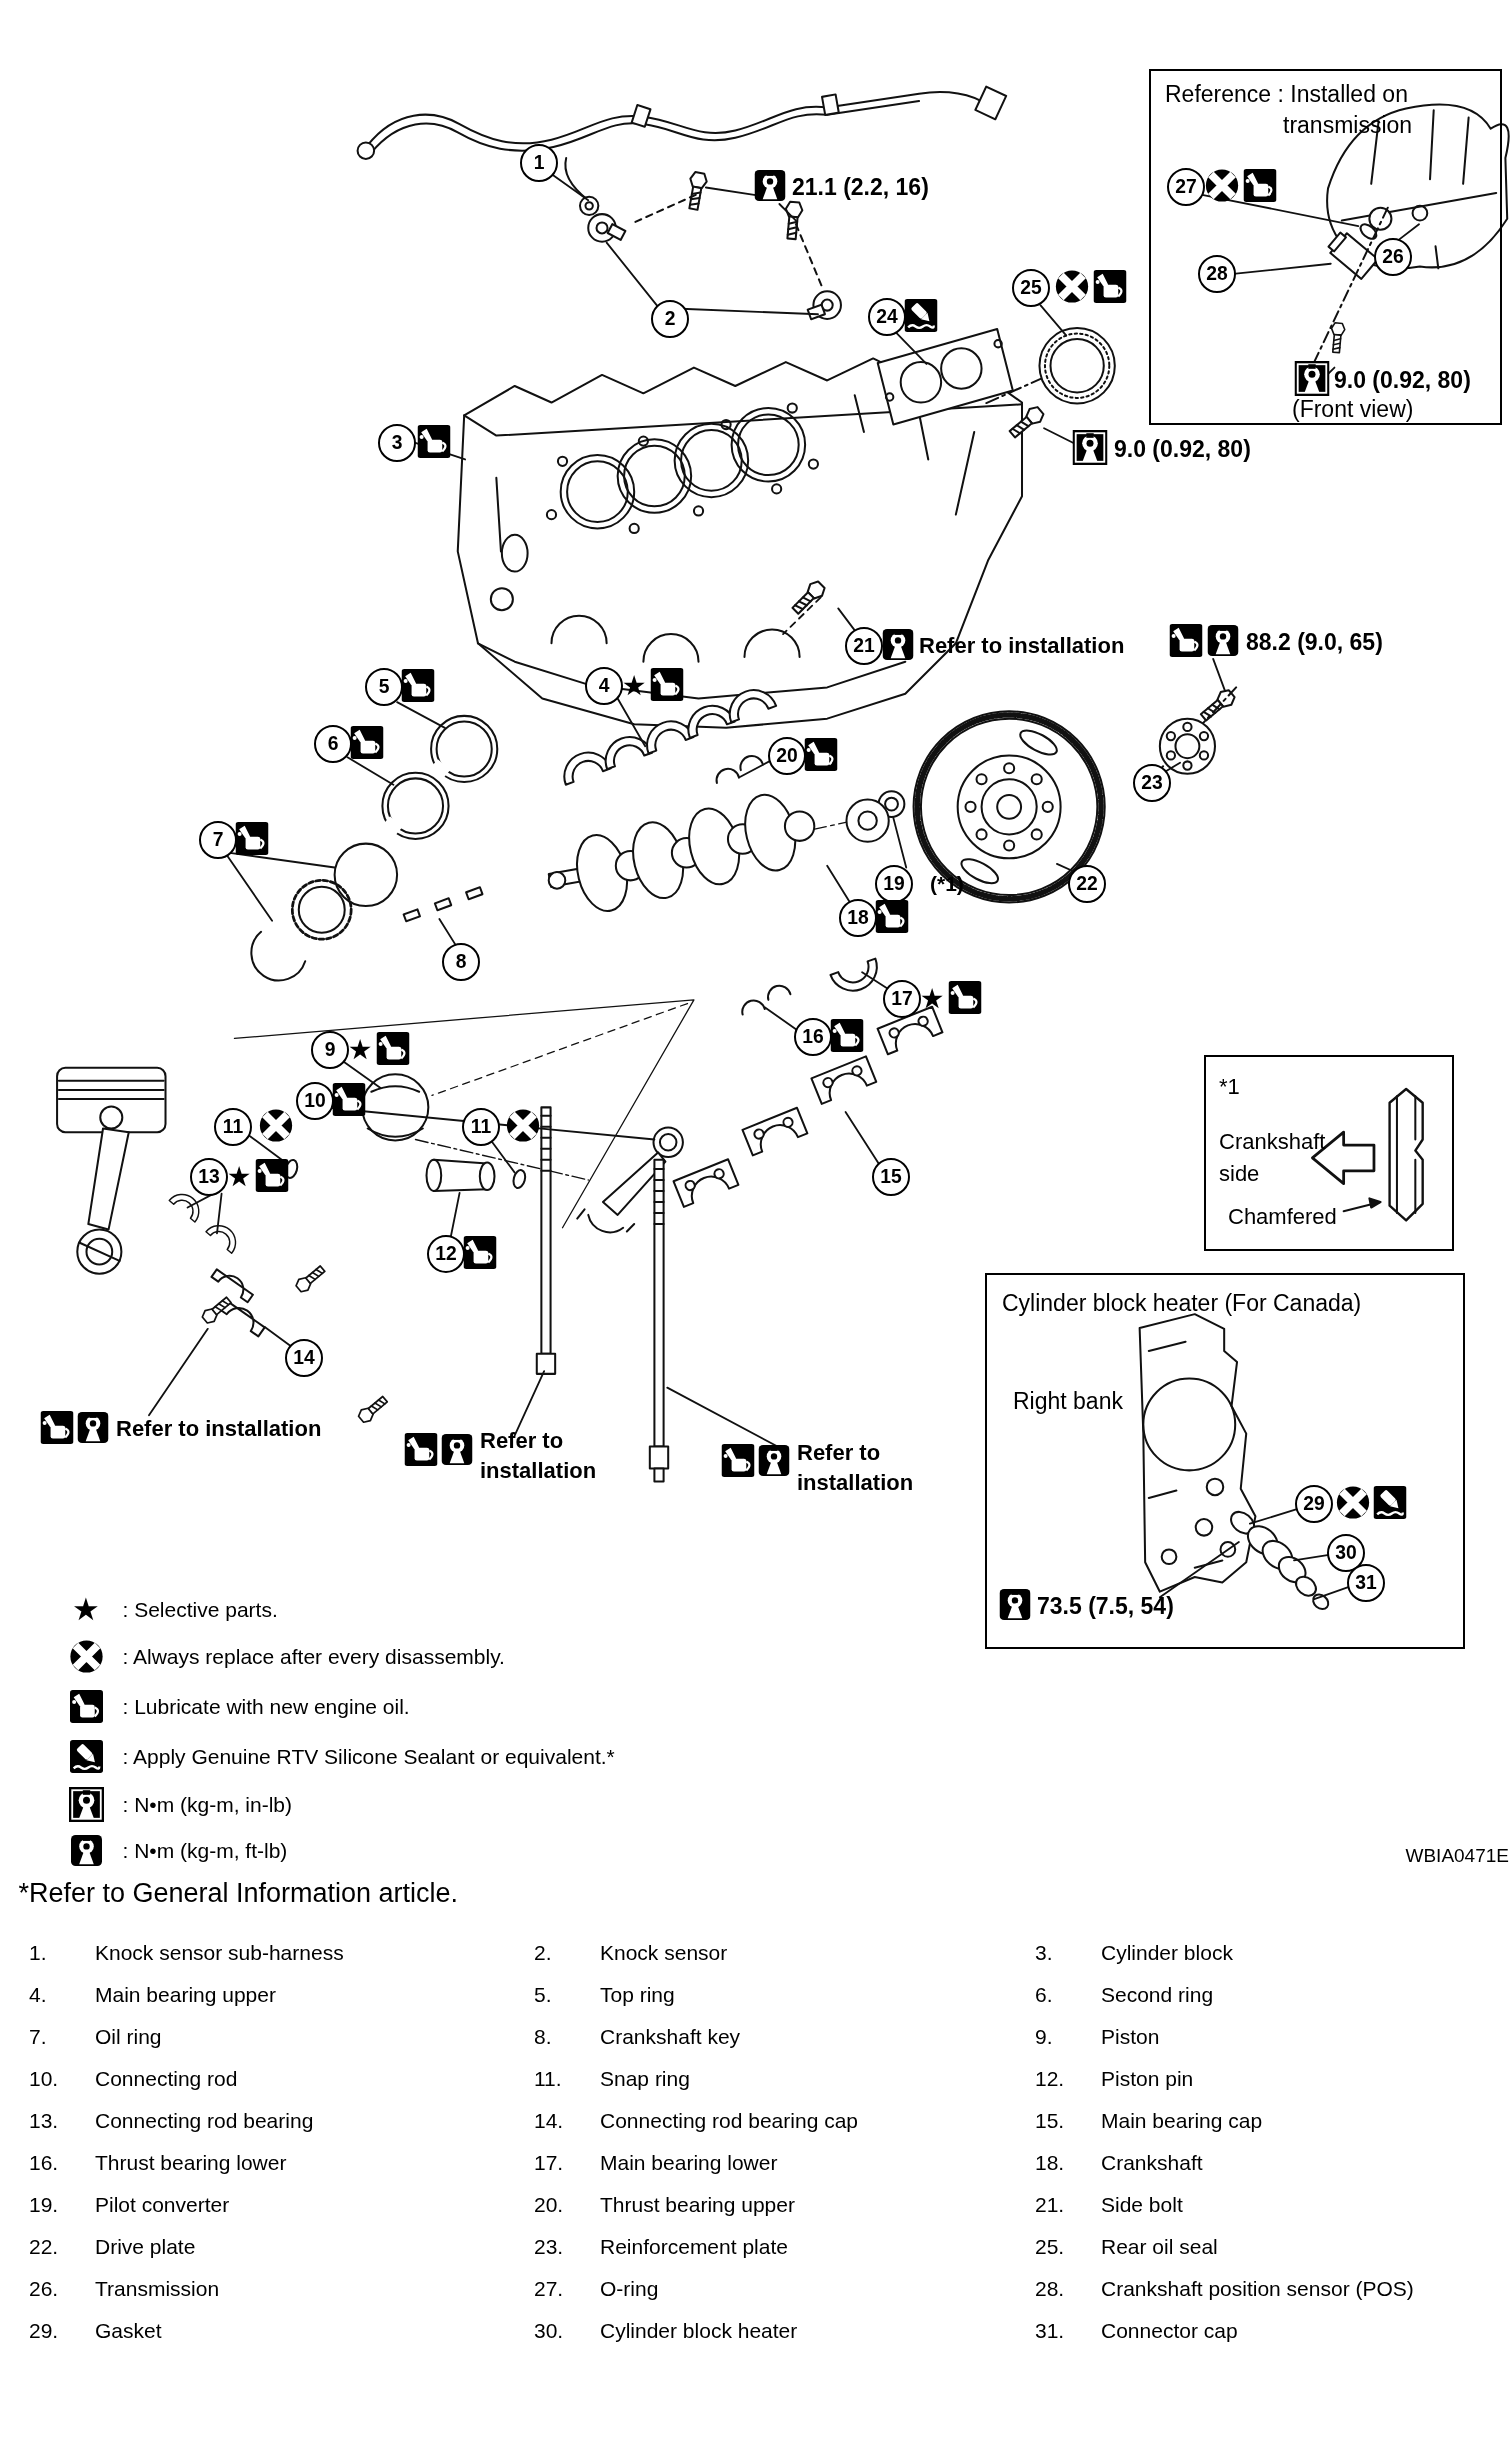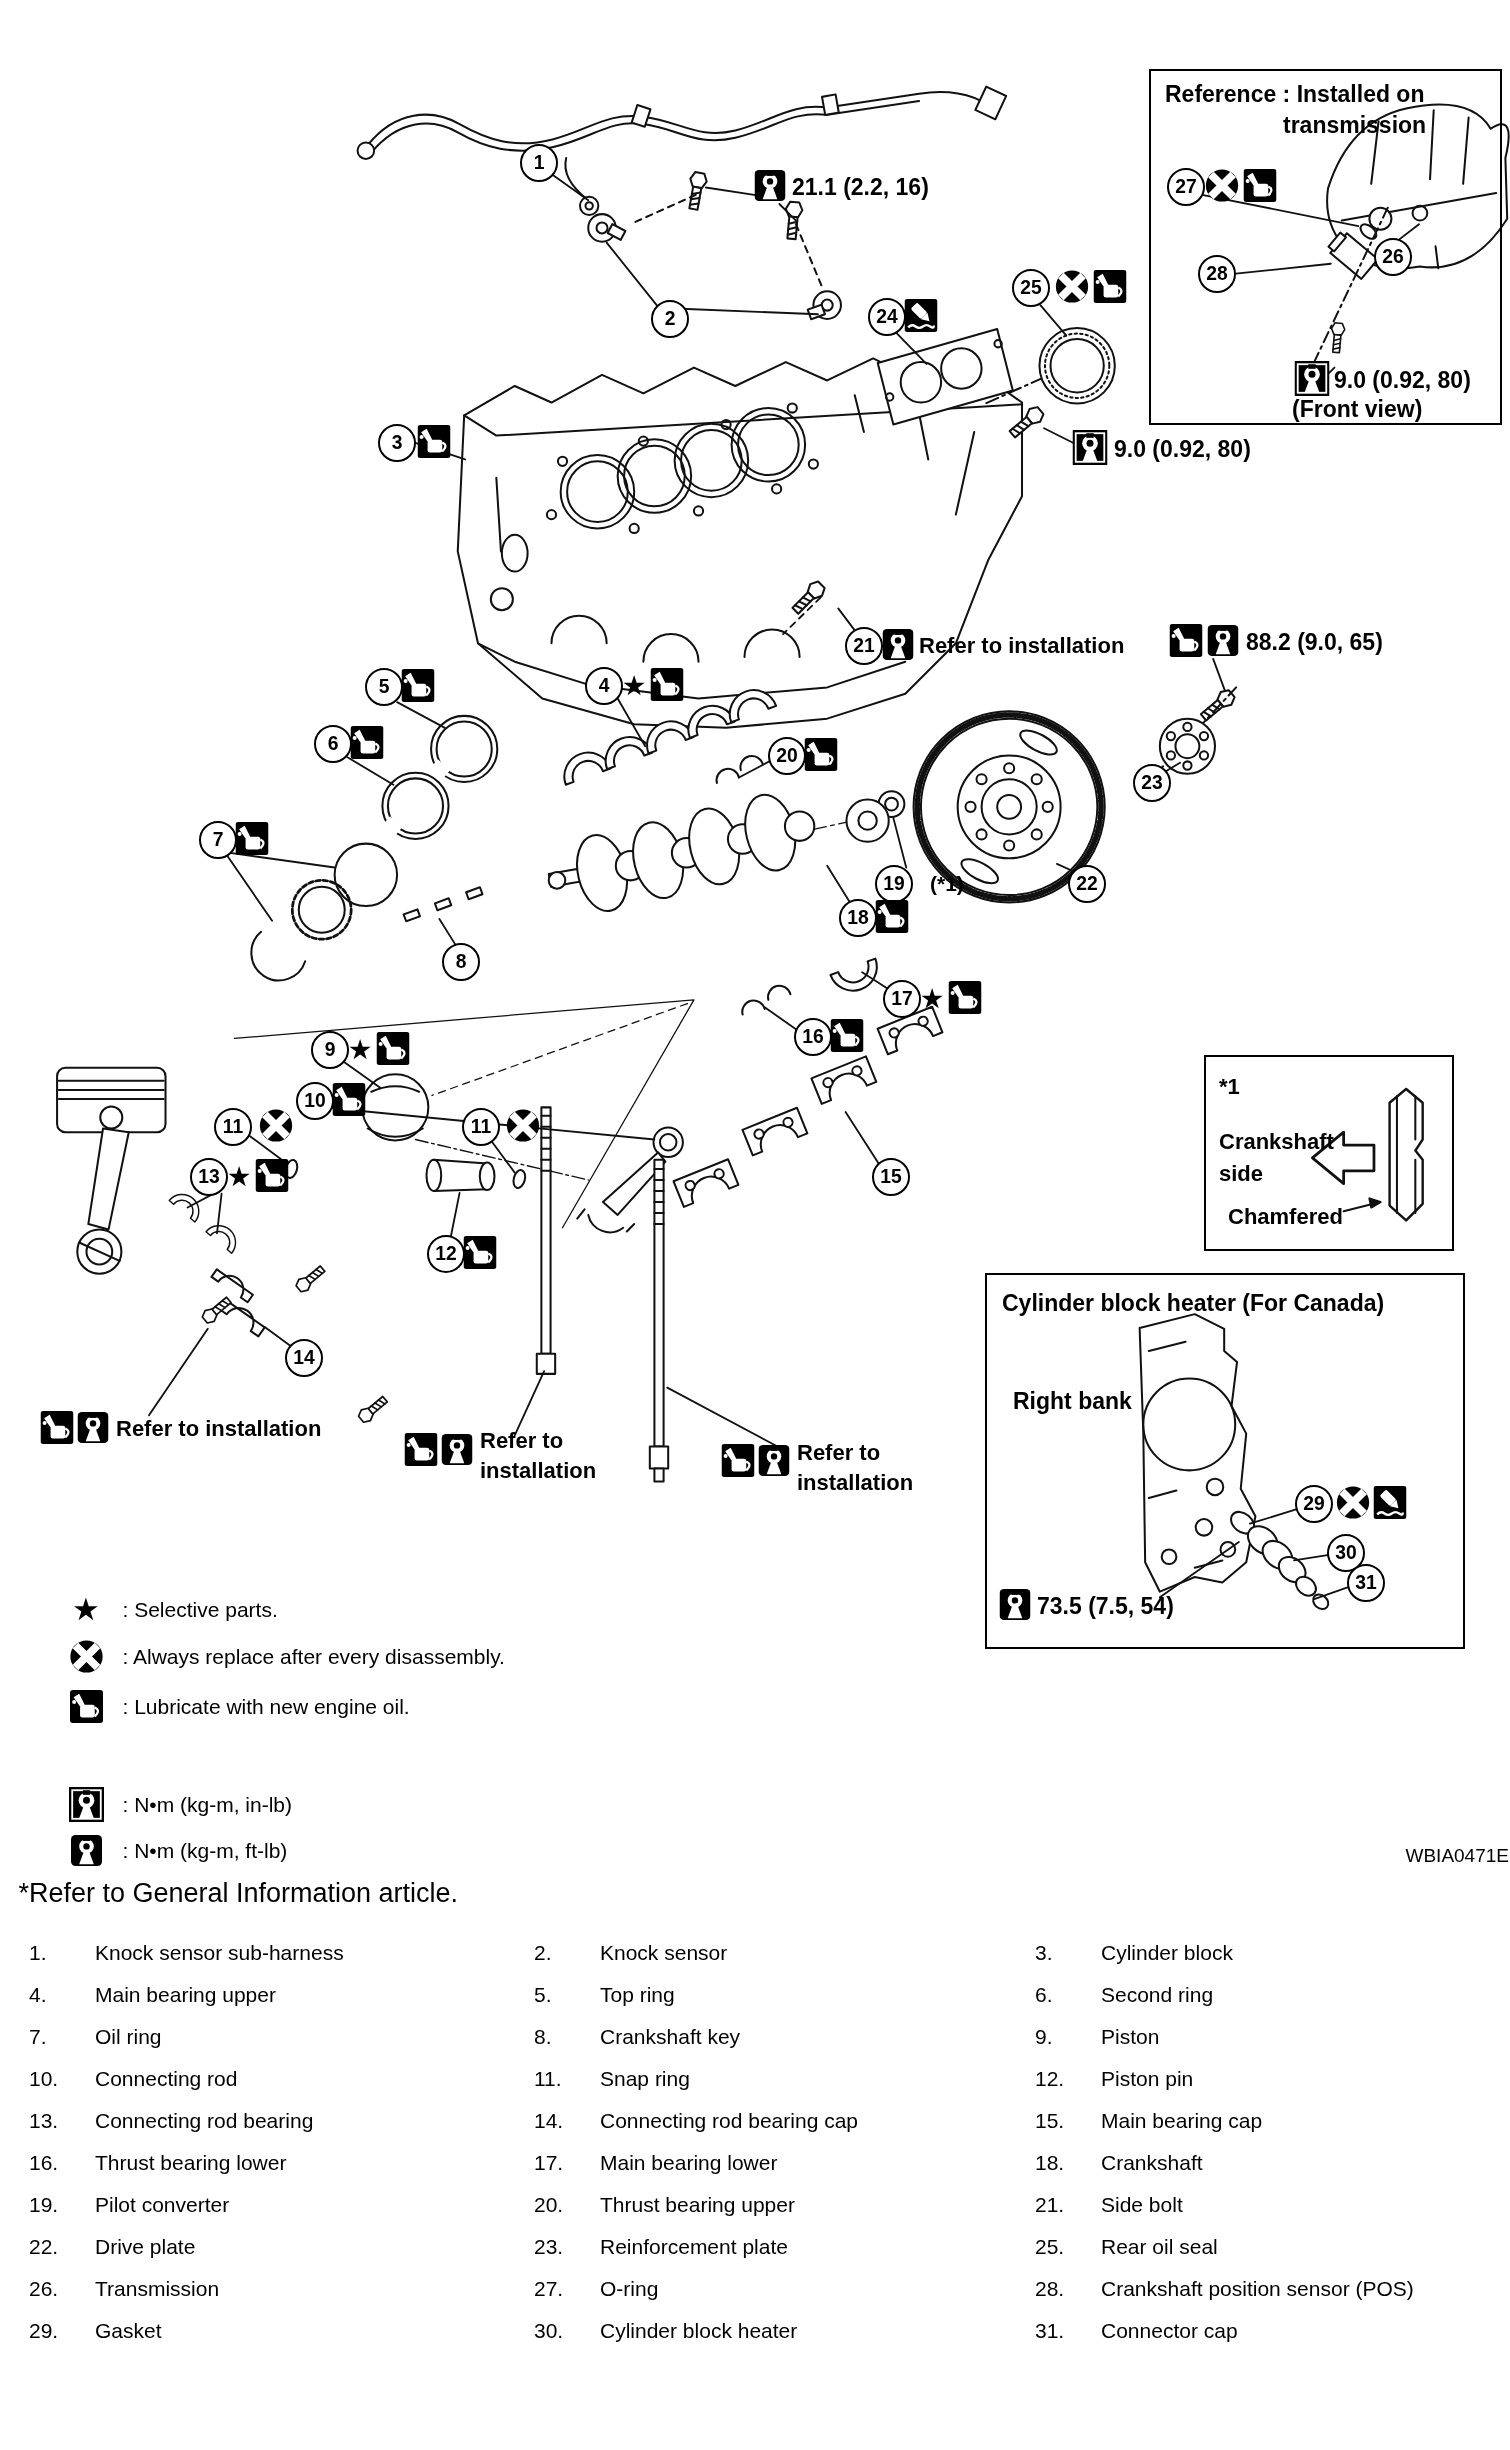--- a/index.html
+++ b/index.html
@@ -7,21 +7,21 @@
         font-family:"Liberation Sans",sans-serif;color:#000;}
   .art{position:absolute;left:0;top:0;z-index:1;}
   .box{position:absolute;border:2.8px solid #000;background:transparent;z-index:2;}
   .co{position:absolute;width:34px;height:34px;border:2.8px solid #000;border-radius:50%;
       background:#fff;display:flex;align-items:center;justify-content:center;
       font-weight:bold;font-size:19.3px;line-height:1;transform:translate(-50%,-50%);z-index:4;}
   .ic{position:absolute;transform:translate(-50%,-50%);z-index:4;}
   .star{position:absolute;transform:translate(-50%,-50%);font-size:27.6px;line-height:1;z-index:4;}
   .lbl{position:absolute;font-weight:bold;font-size:23px;white-space:nowrap;
        transform:translateY(-50%);z-index:4;}
-  .lbl.plain{font-weight:bold;}
+  .lbl.plain{font-weight:normal;}
   .legend-row{position:absolute;display:flex;align-items:center;z-index:4;}
   .legend-row .ltxt{font-size:21px;margin-left:16.5px;white-space:nowrap;}
   .legend-ic{width:40px;display:flex;justify-content:center;align-items:center;}
   .foot{position:absolute;left:18.4px;top:1878px;font-size:27px;z-index:4;}
   .code{position:absolute;right:2px;top:1845px;font-size:19px;z-index:4;}
   .parts{position:absolute;left:29px;top:1941px;width:1467px;display:grid;
          grid-template-columns:505px 501px 460px;grid-auto-rows:42px;z-index:4;}
   .cell{display:flex;align-items:flex-start;font-size:21px;}
   .cell .n{width:66px;flex:none;}
 </style>
@@ -537,20 +537,28 @@
     <span class="ltxt">: Always replace after every disassembly.</span>
   </div>
   <div class="legend-row" style="left:66px;top:1690px;">
     <span class="legend-ic">
         <svg width="33" height="33" viewBox="0 0 36 36">
           <use href="#sym-oil"></use>
         </svg>
       </span>
     <span class="ltxt">: Lubricate with new engine oil.</span>
   </div>
+  <div class="legend-row" style="left:66px;top:1740px;">
+    <span class="legend-ic">
+        <svg width="33" height="33" viewBox="0 0 36 36">
+          <use href="#sym-seal"></use>
+        </svg>
+      </span>
+    <span class="ltxt">: Apply Genuine RTV Silicone Sealant or equivalent.*</span>
+  </div>
   <div class="legend-row" style="left:66px;top:1787px;">
     <span class="legend-ic">
         <svg width="35" height="35" viewBox="0 0 38 38">
           <use href="#sym-winlb"></use>
         </svg>
       </span>
     <span class="ltxt">: N•m (kg-m, in-lb)</span>
   </div>
   <div class="legend-row" style="left:66px;top:1835px;">
     <span class="legend-ic">

